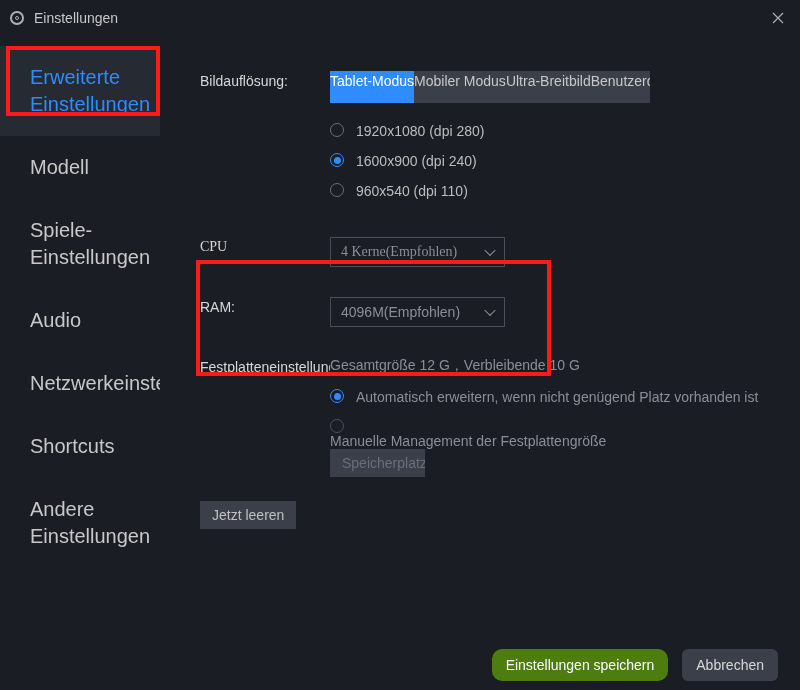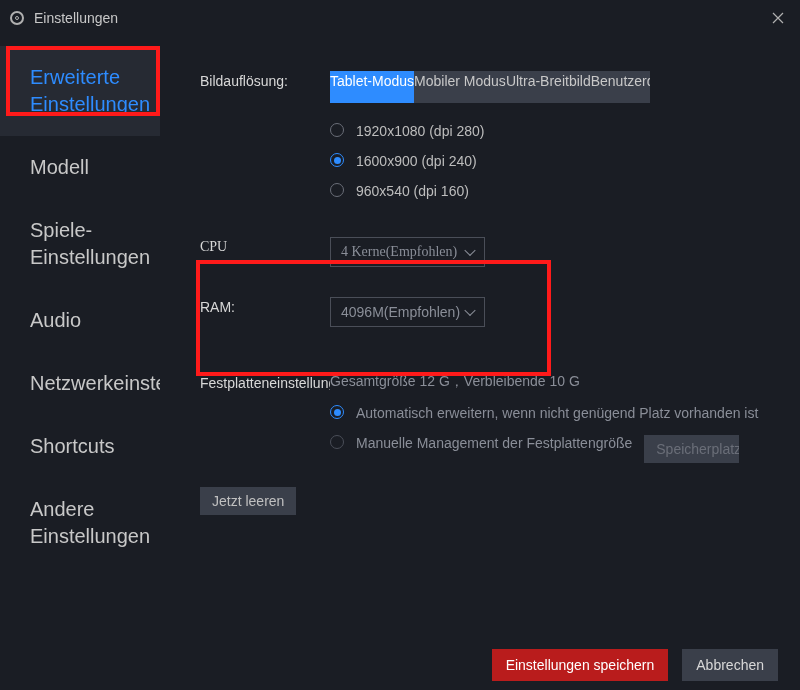--- a/index.html
+++ b/index.html
@@ -123,21 +123,21 @@
   .radio.checked { border-color: #2e8cff; }
   .radio.checked::after {
     content: "";
     position: absolute;
     inset: 2.5px;
     background: #2e8cff;
     border-radius: 50%;
   }
   .radio.disabled { border-color: #4a4e58; }
   .select {
-    width: 155px; height: 30px;
+    width: 175px; height: 30px;
     border: 1px solid #4a4e58;
     background: transparent;
     color: #8a8e98;
     display: flex; align-items: center;
     padding: 0 10px;
     position: relative;
     cursor: pointer;
   }
   .select .chev {
     position: absolute;
@@ -174,32 +174,34 @@
     position: absolute;
     bottom: 0; left: 0; right: 0;
     height: 50px;
     display: flex;
     justify-content: flex-end;
     align-items: center;
     padding-right: 22px;
     gap: 14px;
   }
   .btn-primary {
-    background: #b91c1c;
+    background: #4d7c0f;
     color: #fff;
     padding: 8px 14px;
     cursor: pointer;
     font-size: 14px;
+    border-radius: 10px;
   }
   .btn-secondary {
     background: #3a3f4a;
     color: #d8d8d8;
     padding: 8px 14px;
     cursor: pointer;
     font-size: 14px;
+    border-radius: 6px;
   }
   .muted { color: #8a8e98; }
 </style>
 </head>
 <body>
 
 <div class="titlebar">
   <span class="gear"></span>
   <span>Einstellungen</span>
   <div class="close">
@@ -236,55 +238,55 @@
           <div class="radio-item">
               <span class="radio"></span>
               <span>1920x1080  (dpi 280)</span>
             </div>
           <div class="radio-item">
               <span class="radio checked"></span>
               <span>1600x900  (dpi 240)</span>
             </div>
           <div class="radio-item">
               <span class="radio"></span>
-              <span>960x540  (dpi 160)</span>
+              <span>960x540  (dpi 110)</span>
             </div>
         </div>
       </div>
     </div>
 
     <div class="row" style="margin-bottom:30px;font-family:Liberation Serif, serif;">
       <div class="row-label">CPU</div>
       <div class="row-body">
         <div class="select">
           <span>4 Kerne(Empfohlen)</span>
           <span class="chev"></span>
         </div>
       </div>
     </div>
 
-    <div class="row" style="margin-bottom:46px;justify-content:center;">
+    <div class="row" style="margin-bottom:30px;justify-content:center;">
       <div class="row-label">RAM:</div>
       <div class="row-body">
         <div class="select">
           <span>4096M(Empfohlen)</span>
           <span class="chev"></span>
         </div>
       </div>
     </div>
 
     <div class="row">
       <div class="row-label" style="white-space:nowrap;overflow:hidden;">Festplatteneinstellungen:</div>
       <div class="row-body">
         <div class="disk-info">Gesamtgröße 12 G，Verbleibende 10 G</div>
         <div class="radio-item">
           <span class="radio checked"></span>
           <span class="muted">Automatisch erweitern, wenn nicht genügend Platz vorhanden ist</span>
         </div>
-        <div class="radio-item" style="margin-bottom:0;">
+        <div class="radio-item" style="margin-bottom:0;flex-direction:column;">
           <span class="radio disabled"></span>
           <span class="muted">Manuelle Management der Festplattengröße</span>
           <span style="width:12px;"></span>
           <span class="btn-inline disabled" style="max-width:95px;overflow:hidden;white-space:nowrap;"><span>Speicherplatz erweitern</span></span>
         </div>
       </div>
     </div>
 
     <div class="row" style="margin-top:24px;">
       <div class="row-body">

